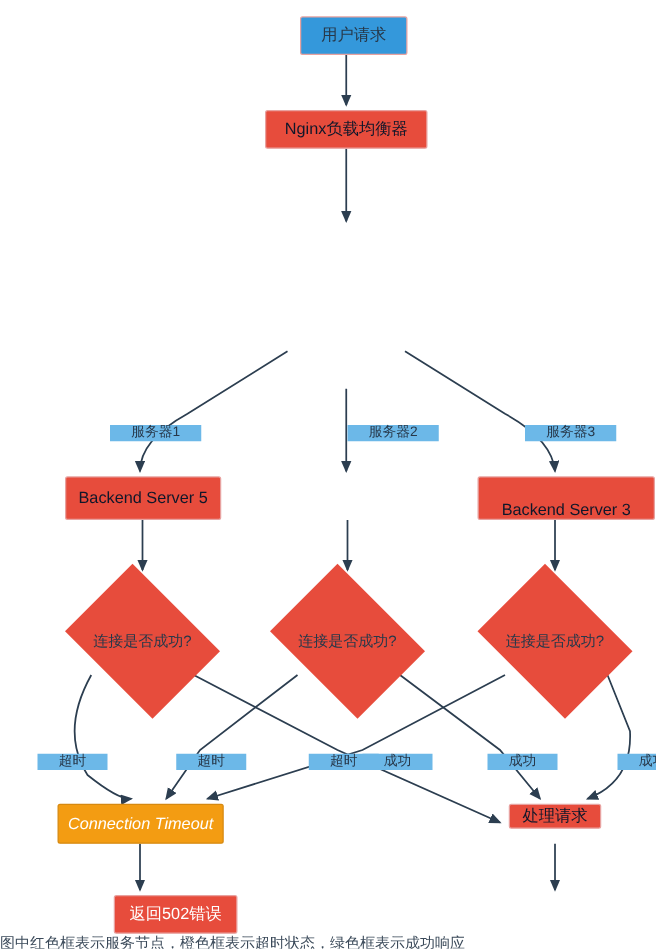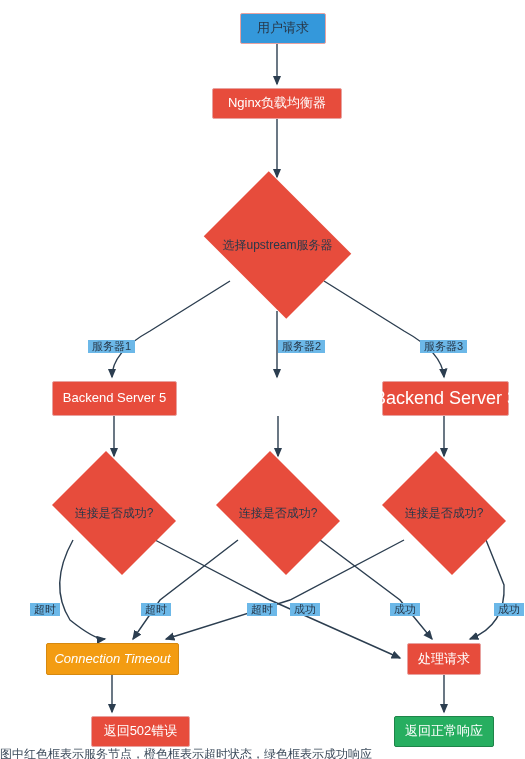--- a/index.html
+++ b/index.html
@@ -42,21 +42,21 @@
     border: 1px solid;
   }
   .n-blue {
     background: #3498db;
     border-color: #e8a2a0;
     color: #27384a;
   }
   .n-red {
     background: #e74c3c;
     border-color: #e8a2a0;
-    color: #ffffff;
+    color: #0f172a;
   }
   .n-red-white {
     background: #e74c3c;
     border-color: #e8a2a0;
     color: #ffffff;
     margin-left: 28px;
   }
   .n-orange {
     background: #f39c12;
     border-color: #d68910;
@@ -87,21 +87,21 @@
     display: flex;
     align-items: center;
     justify-content: center;
     color: #27384a;
     white-space: nowrap;
   }
   .edge-label {
     position: absolute;
     background: #6cb8e8;
     color: #27384a;
-    padding: 0px 4px;
+    padding: 0px 17px;
     white-space: nowrap;
     font-size: 11px;
     line-height: 13px;
   }
   .footer-note {
     position: absolute;
     left: 0;
     width: 525px;
     color: #3b4a5a;
     font-size: 12px;
@@ -156,56 +156,49 @@
   </svg>
 
   <div class="node node-box n-blue" style="left: 240px; top: 13px; width: 86px; height: 31px; font-size: 13px;">
     <span>用户请求</span>
   </div>
 
   <div class="node node-box n-red" style="left: 212px; top: 88px; width: 130px; height: 31px; font-size: 13px;">
     <span>Nginx负载均衡器</span>
   </div>
 
-  <div class="diamond-wrap" style="left: 195px; top: 180px; width: 165px; height: 130px; font-size: 12px;">
-    <div class="diamond-shape"></div>
-    <div class="diamond-label">选择upstream服务器</div>
-  </div>
 
   <div class="node node-box n-red" style="left: 52px; top: 381px; width: 125px; height: 35px; font-size: 13px;">
     <span>Backend Server 5</span>
   </div>
-  <div class="node node-box n-red" style="left: 382px; top: 381px; width: 127px; height: 35px; font-size: 18px;">
+  <div class="node node-box n-red" style="left: 382px; top: 381px; width: 142px; height: 35px; font-size: 13px; align-items: flex-end;">
     <span>Backend Server 3</span>
   </div>
 
   <div class="diamond-wrap" style="left: 44px; top: 459px; width: 140px; height: 108px; font-size: 12px;">
     <div class="diamond-shape"></div>
     <div class="diamond-label">连接是否成功?</div>
   </div>
   <div class="diamond-wrap" style="left: 208px; top: 459px; width: 140px; height: 108px; font-size: 12px;">
     <div class="diamond-shape"></div>
     <div class="diamond-label">连接是否成功?</div>
   </div>
   <div class="diamond-wrap" style="left: 374px; top: 459px; width: 140px; height: 108px; font-size: 12px;">
     <div class="diamond-shape"></div>
     <div class="diamond-label">连接是否成功?</div>
   </div>
 
   <div class="node node-box n-orange" style="left: 46px; top: 643px; width: 133px; height: 32px; font-size: 13px; font-style: italic;">
     <span>Connection Timeout</span>
   </div>
-  <div class="node node-box n-red" style="left: 407px; top: 643px; width: 74px; height: 32px; font-size: 13px;">
+  <div class="node node-box n-red" style="left: 407px; top: 643px; width: 74px; height: 20px; font-size: 13px;">
     <span>处理请求</span>
   </div>
   <div class="node node-box n-red-white" style="left: 63px; top: 716px; width: 99px; height: 31px; font-size: 13px;">
     <span>返回502错误</span>
-  </div>
-  <div class="node node-box n-green" style="left: 394px; top: 716px; width: 100px; height: 31px; font-size: 13px;">
-    <span>返回正常响应</span>
   </div>
 
   <div class="edge-label" style="left: 88px; top: 340px;">服务器1</div>
   <div class="edge-label" style="left: 254px; top: 340px; margin-left: 24px;">服务器2</div>
   <div class="edge-label" style="left: 420px; top: 340px; text-align: right;">服务器3</div>
   <div class="edge-label" style="left: 30px; top: 603px;">超时</div>
   <div class="edge-label" style="left: 141px; top: 603px;">超时</div>
   <div class="edge-label" style="left: 247px; top: 603px;">超时</div>
   <div class="edge-label" style="left: 290px; top: 603px;">成功</div>
   <div class="edge-label" style="left: 390px; top: 603px;">成功</div>

